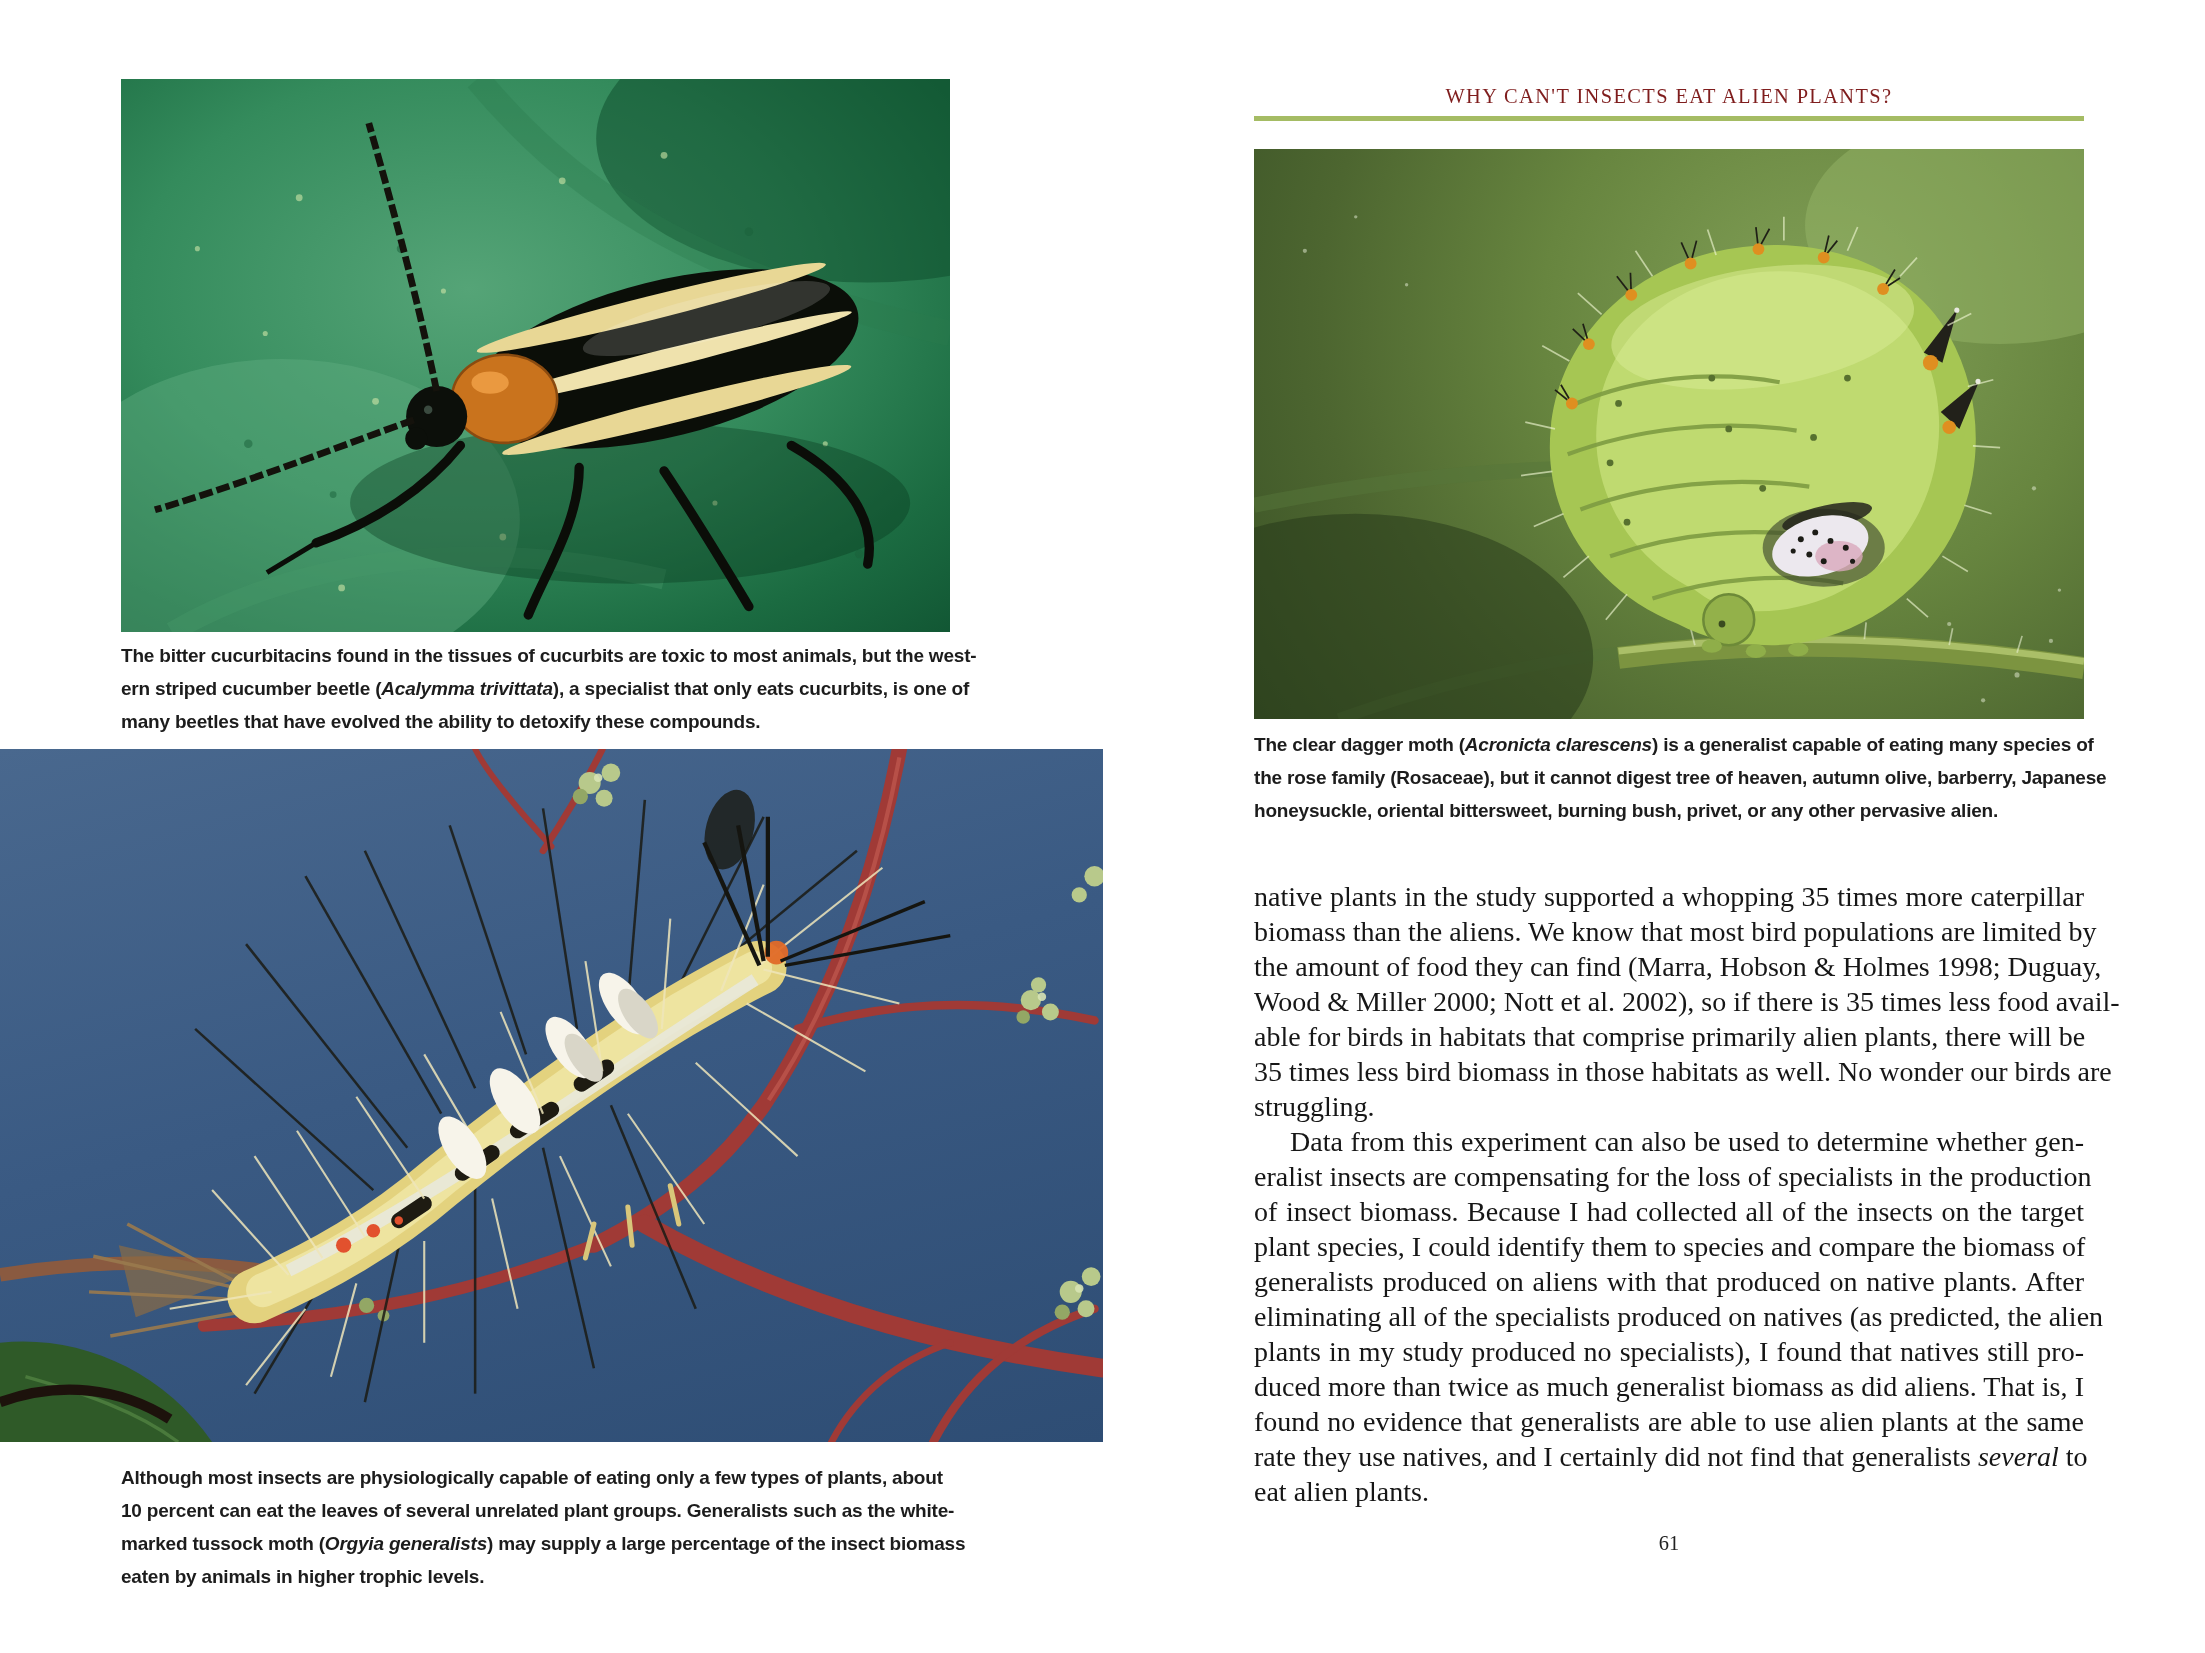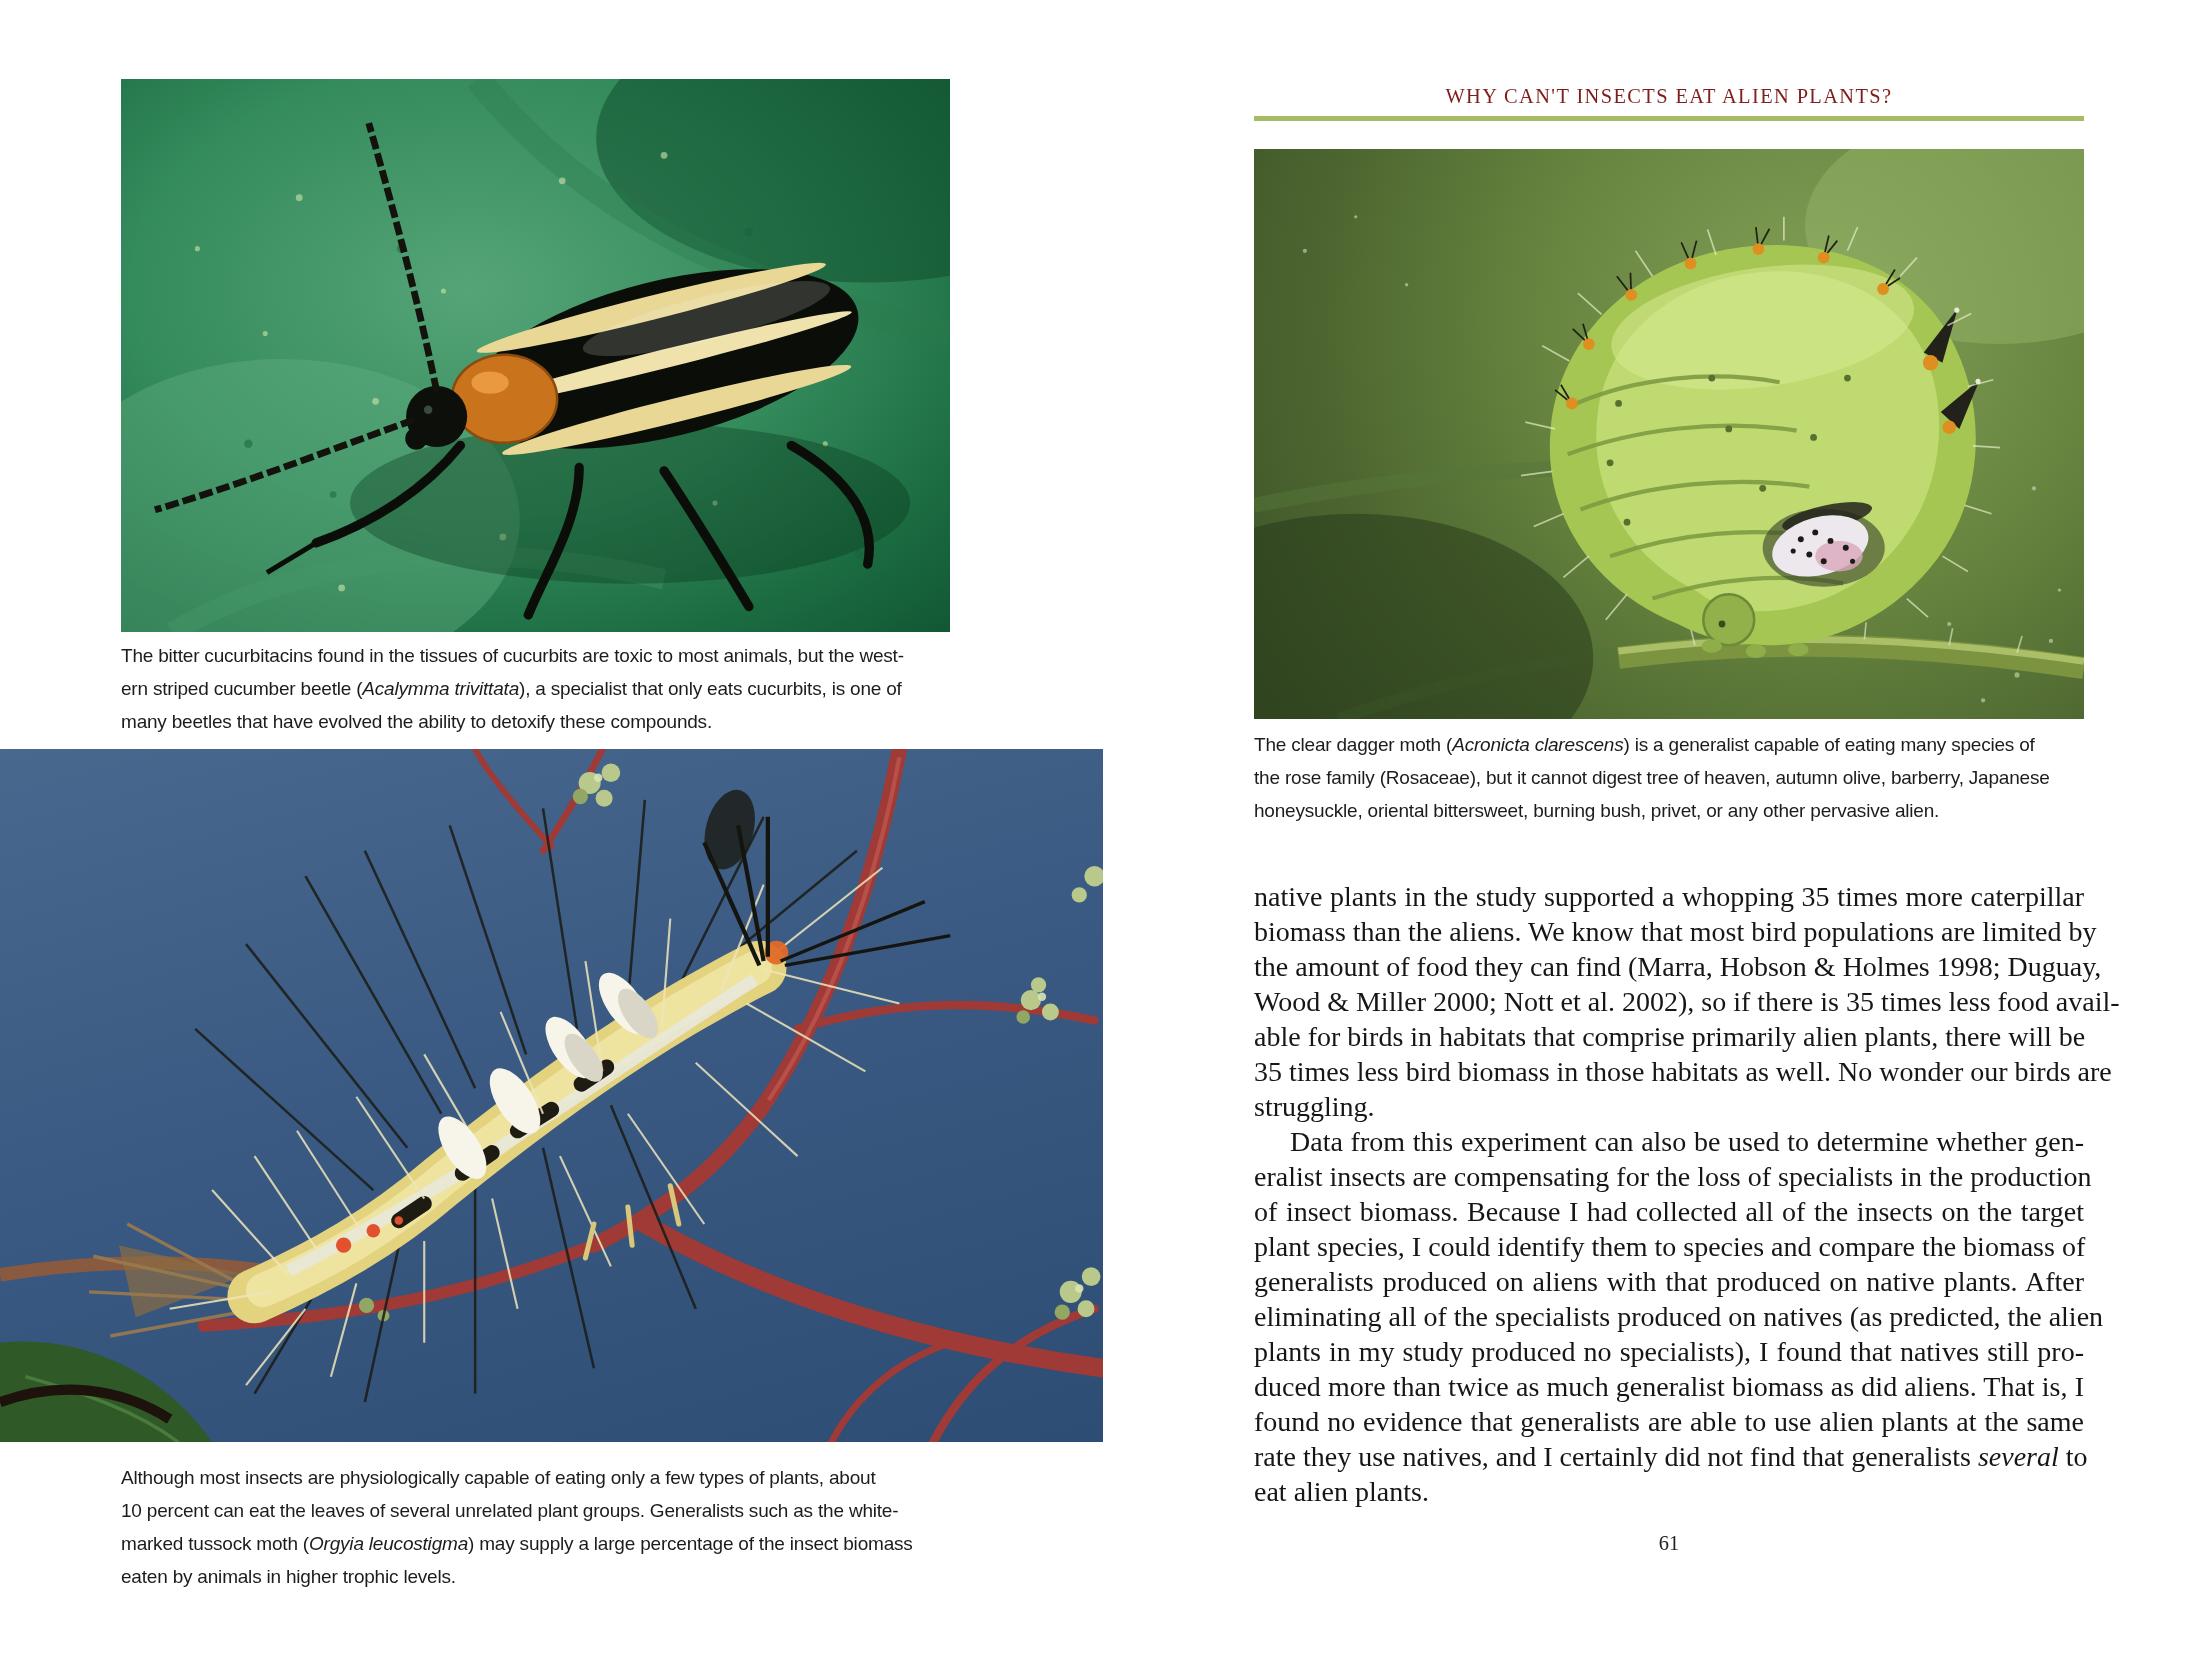--- a/index.html
+++ b/index.html
@@ -11,21 +11,21 @@
 
   
   #photo-beetle{left:121px;top:79px;width:829px;height:553px;}
   #photo-tussock{left:0;top:749px;width:1103px;height:693px;
      background:linear-gradient(165deg,#49688e 0%,#3a5a83 45%,#2e4d74 100%);}
   #photo-dagger{left:1254px;top:149px;width:830px;height:570px;
      background:radial-gradient(circle at 68% 30%,#82a057 0%,#67853f 40%,#4d6630 72%,#3a5226 100%);}
 
   
   .caption{position:absolute;font-family:"Liberation Sans",sans-serif;color:#1c1c1c;
-           font-size:19px;line-height:33px;letter-spacing:-0.2px;}
+           font-size:19px;line-height:33px;letter-spacing:-0.2px;font-weight:bold;}
   #caption-beetle{left:121px;top:639px;width:899px;}
   #caption-tussock{left:121px;top:1461px;width:899px;}
   #caption-dagger{left:1254px;top:728px;width:857px;}
 
   
   #running-head{left:1254px;top:85px;width:830px;text-align:center;
       font-size:20.4px;letter-spacing:1.4px;color:#7f1d1d;}
   #head-rule{left:1254px;top:116px;width:830px;height:5.1px;background:#a5bc64;}
   #page-number{left:1254px;top:1532px;width:830px;text-align:center;font-size:20.4px;color:#222;}
 
@@ -247,21 +247,21 @@
         <path d="M700,560 L690,600"></path>
           <path d="M740,540 L745,585"></path>
           <path d="M790,515 L800,560"></path>
       </g>
     </svg>
   </div>
 
   <div class="caption" id="caption-tussock">
       <div class="tline"><span>Although most insects are physiologically capable of eating only a few types of plants, about</span></div>
       <div class="tline"><span>10 percent can eat the leaves of several unrelated plant groups. Generalists such as the white-</span></div>
-      <div class="tline"><span>marked tussock moth (</span><span class="it">Orgyia leucostigma</span><span>) may supply a large percentage of the insect biomass</span></div>
+      <div class="tline"><span>marked tussock moth (</span><span class="it">Orgyia generalists</span><span>) may supply a large percentage of the insect biomass</span></div>
       <div class="tline last"><span>eaten by animals in higher trophic levels.</span></div>
     </div>
 
   <div class="abs" id="running-head">WHY CAN'T INSECTS EAT ALIEN PLANTS?</div>
   <div class="abs" id="head-rule"></div>
 
   <div class="photo" id="photo-dagger">
     <svg viewBox="0 0 979 672" preserveAspectRatio="none">
       <path d="M0,420 C200,380 420,360 650,390" stroke="#55763a" stroke-width="18" opacity="0.5" fill="none"></path>
       <path d="M100,672 C300,600 500,570 760,590" stroke="#55763a" stroke-width="14" opacity="0.4" fill="none"></path>

